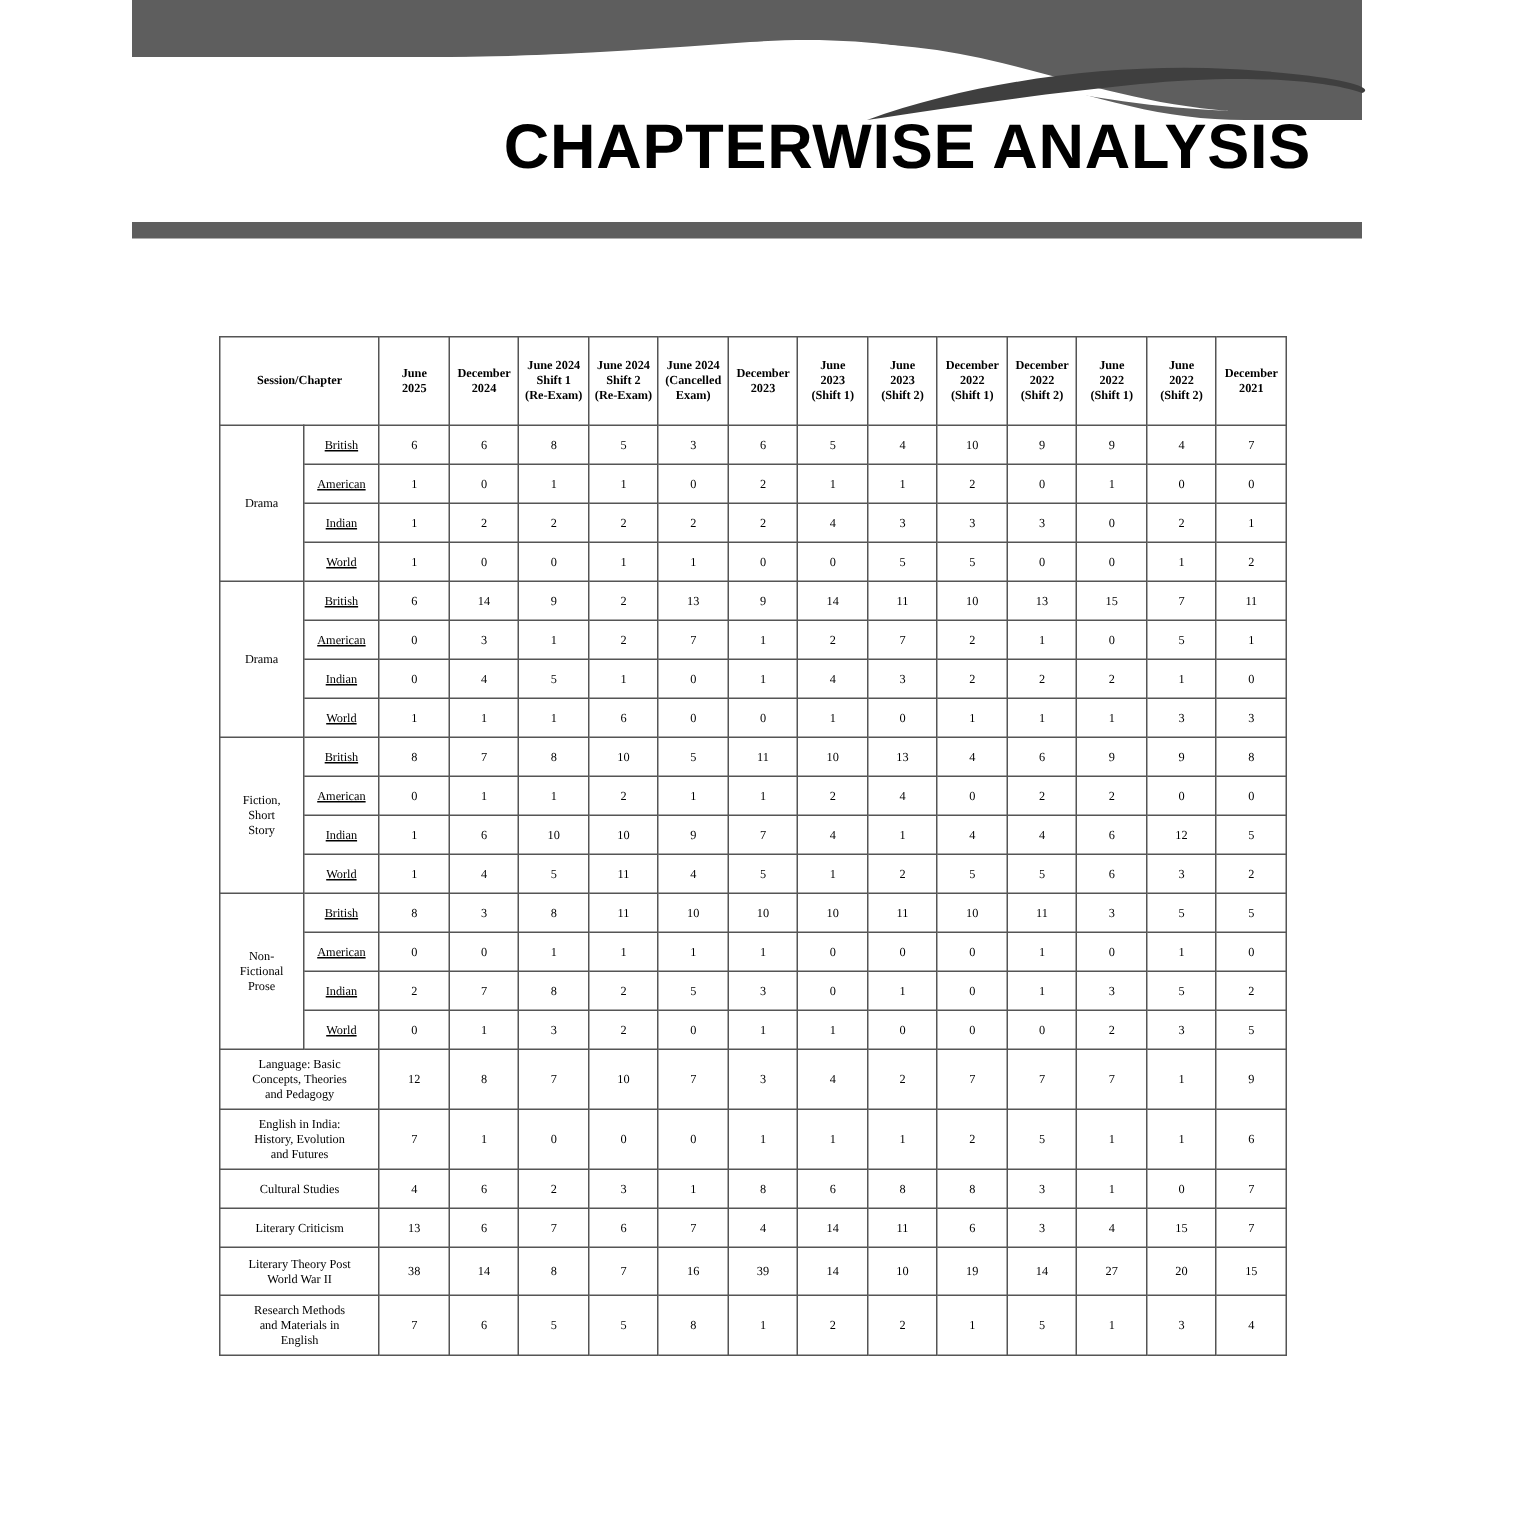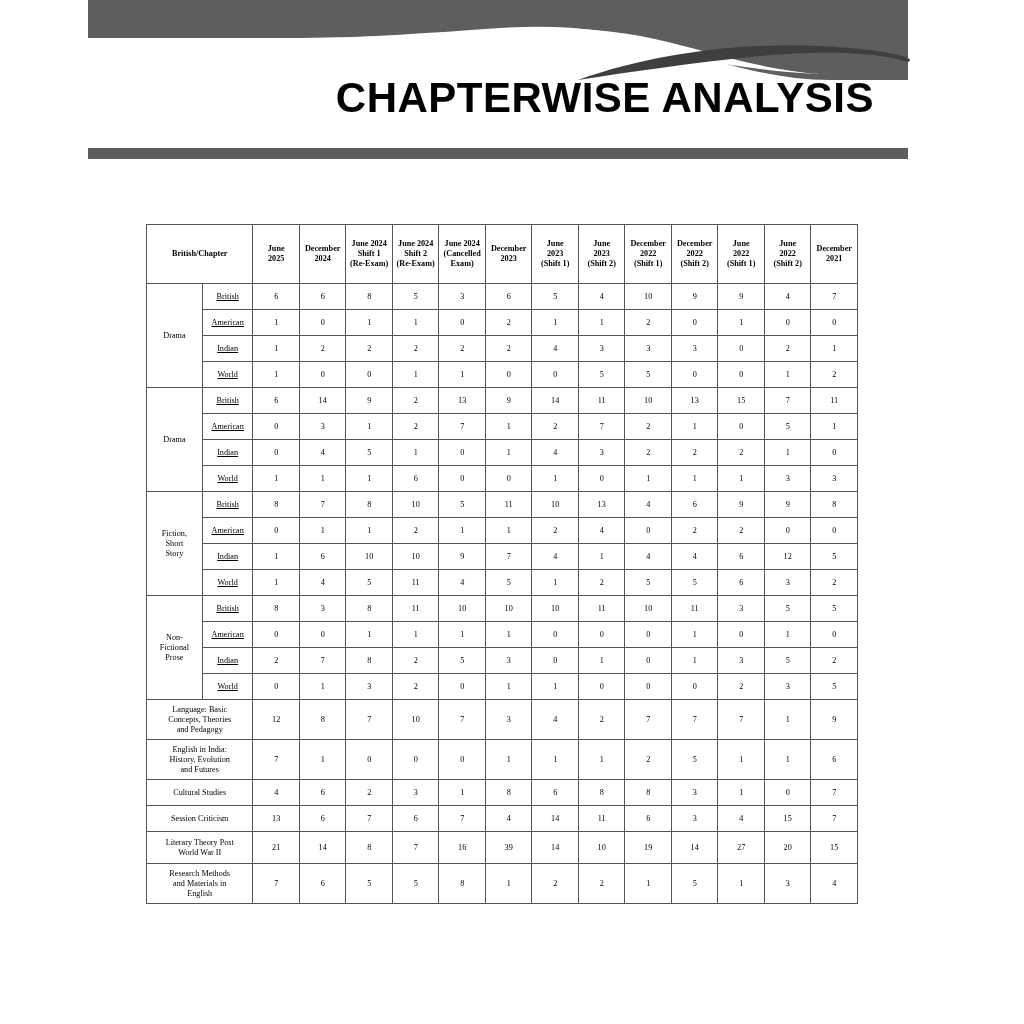--- a/index.html
+++ b/index.html
@@ -146,21 +146,21 @@
         <col class="col-data">
         <col class="col-data">
         <col class="col-data">
         <col class="col-data">
         <col class="col-data">
         <col class="col-data">
         <col class="col-data">
       </colgroup>
     <thead>
       <tr id="header-row">
-        <th class="corner" colspan="2">British/Chapter</th>
+        <th class="corner" colspan="2">Session/Chapter</th>
       <th title="June 2025">June<br>2025</th>
           <th title="December 2024">December<br>2024</th>
           <th title="June 2024 Shift 1 (Re-Exam)">June 2024<br>Shift 1<br>(Re-Exam)</th>
           <th title="June 2024 Shift 2 (Re-Exam)">June 2024<br>Shift 2<br>(Re-Exam)</th>
           <th title="June 2024 (Cancelled Exam)">June 2024<br>(Cancelled<br>Exam)</th>
           <th title="December 2023">December<br>2023</th>
           <th title="June 2023 (Shift 1)">June<br>2023<br>(Shift 1)</th>
           <th title="June 2023 (Shift 2)">June<br>2023<br>(Shift 2)</th>
           <th title="December 2022 (Shift 1)">December<br>2022<br>(Shift 1)</th>
           <th title="December 2022 (Shift 2)">December<br>2022<br>(Shift 2)</th>
@@ -472,38 +472,38 @@
           <td>8</td>
           <td>6</td>
           <td>8</td>
           <td>8</td>
           <td>3</td>
           <td>1</td>
           <td>0</td>
           <td>7</td>
         </tr>
         <tr class="data-row">
-          <td class="full-label" colspan="2" title="Literary Criticism">Session Criticism</td>
+          <td class="full-label" colspan="2" title="Literary Criticism">Literary Criticism</td>
           <td>13</td>
           <td>6</td>
           <td>7</td>
           <td>6</td>
           <td>7</td>
           <td>4</td>
           <td>14</td>
           <td>11</td>
           <td>6</td>
           <td>3</td>
           <td>4</td>
           <td>15</td>
           <td>7</td>
         </tr>
         <tr class="med-row">
           <td class="full-label" colspan="2" title="Literary Theory Post World War II">Literary Theory Post<br>World War II</td>
-          <td>21</td>
+          <td>38</td>
           <td>14</td>
           <td>8</td>
           <td>7</td>
           <td>16</td>
           <td>39</td>
           <td>14</td>
           <td>10</td>
           <td>19</td>
           <td>14</td>
           <td>27</td>

